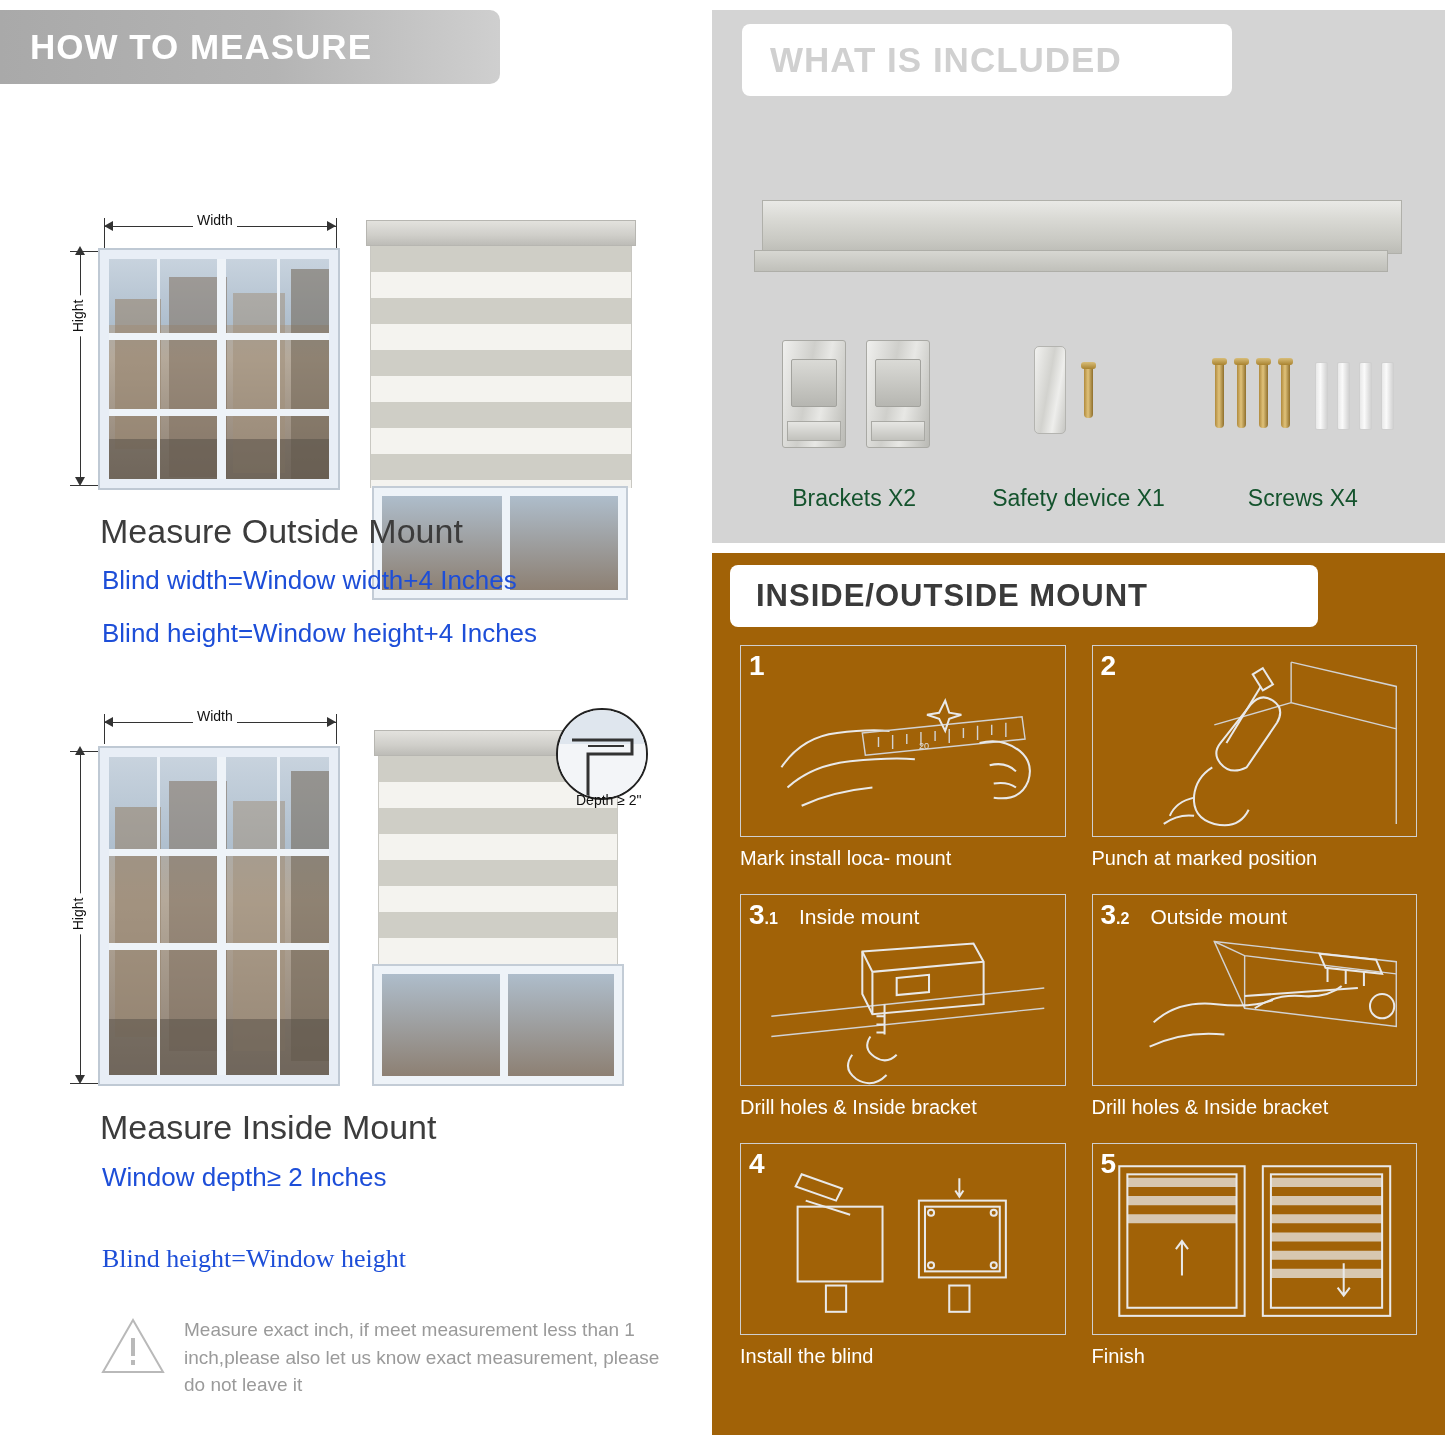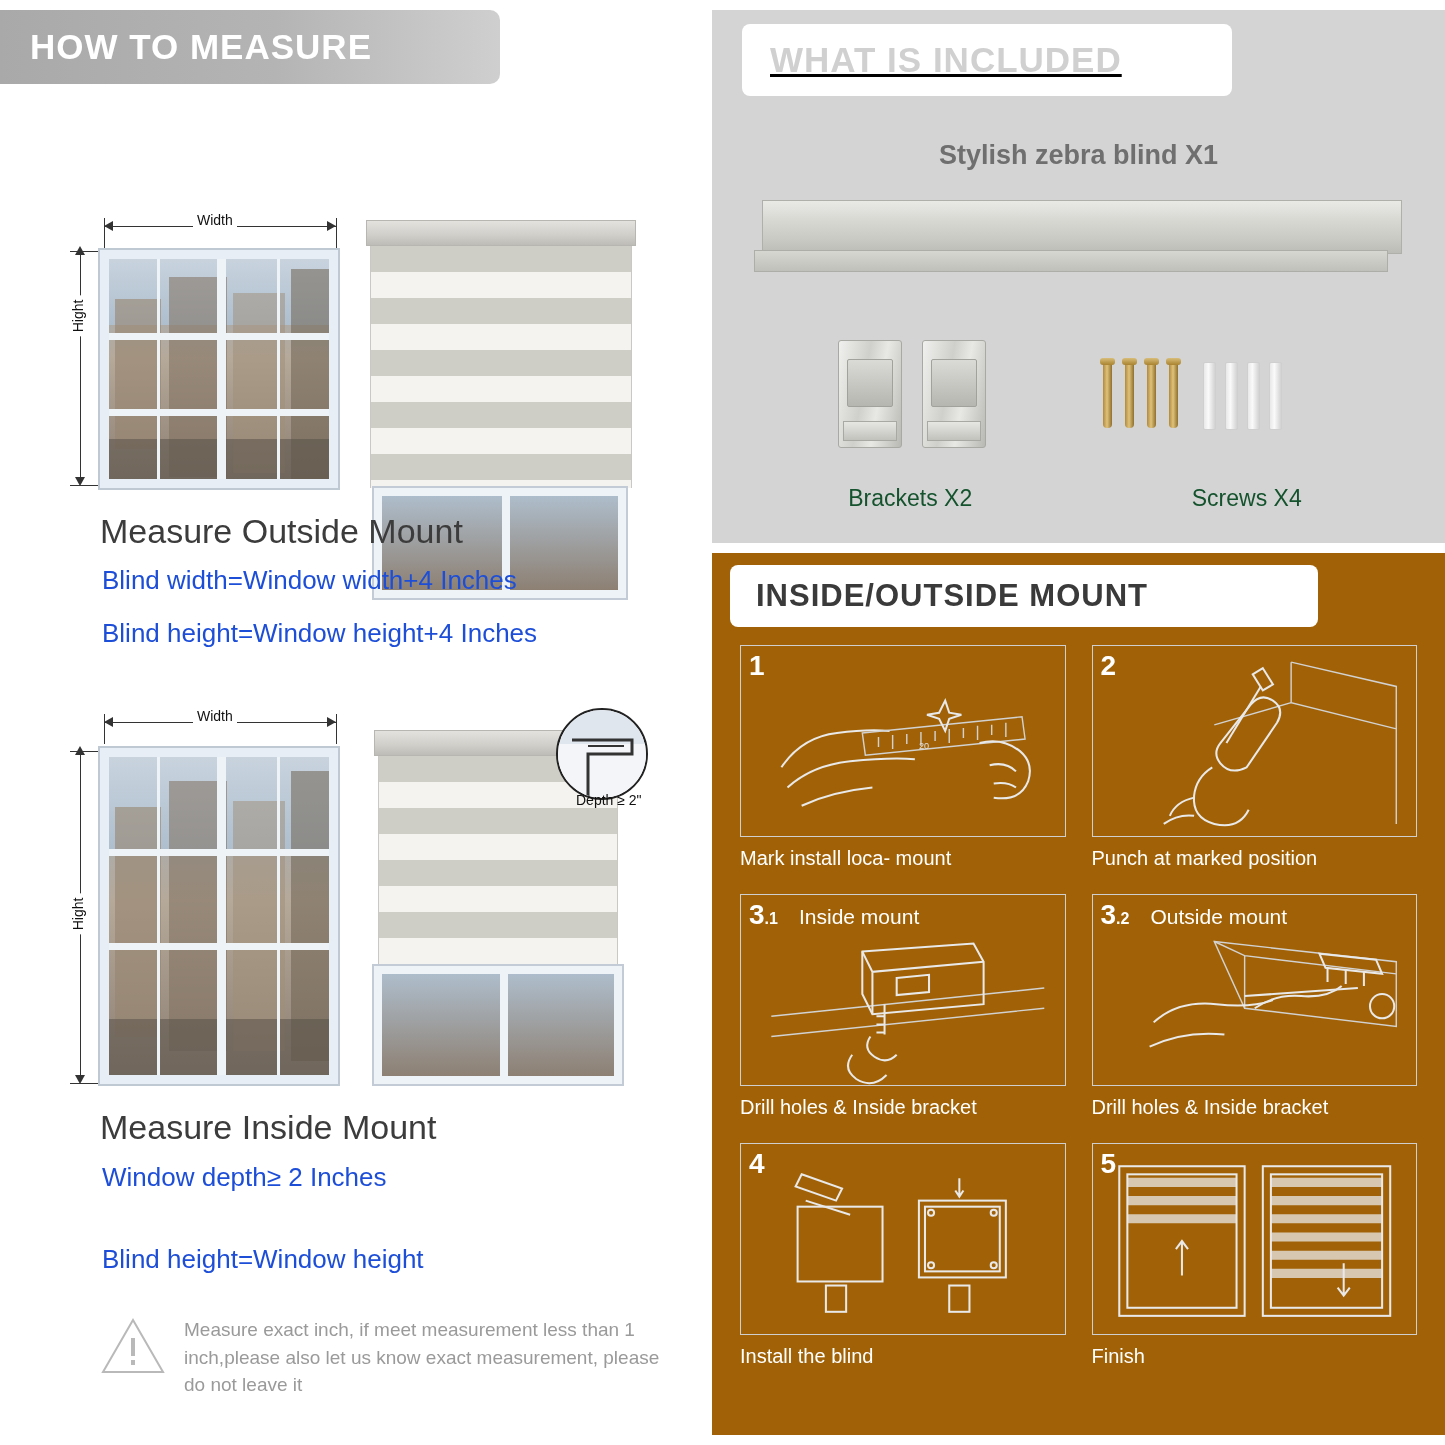--- a/index.html
+++ b/index.html
@@ -229,21 +229,20 @@
   #included-banner {
     position: absolute;
     left: 30px; top: 14px;
     width: 490px; height: 72px;
     background: #ffffff;
     border-radius: 8px;
     display: flex;
     align-items: center;
     padding-left: 28px;
     box-sizing: border-box;
-    text-decoration: underline;
   }
   #included-banner .banner-text {
     color: #d0d0d0;
     font-size: 35px;
   }
   .prod-title {
     position: absolute;
     left: 0; right: 0;
     top: 130px;
     text-align: center;
@@ -538,58 +537,65 @@
             <path d="M14 30 H74 V44 H30 V88" stroke="#333" stroke-width="3" fill="none"></path>
             <path d="M30 36 H66" stroke="#333" stroke-width="2" fill="none"></path>
           </svg>
         </div>
       </div>
       <div style="position:absolute;left:576px;top:96px;font-size:14px;color:#111;">Depth ≥ 2"</div>
     </div>
 
     <div class="heading" style="left:100px;top:1108px;">Measure Inside Mount</div>
     <div class="sub" style="left:102px;top:1162px;">Window depth≥ 2 Inches</div>
-    <div class="sub" style="left:102px;top:1244px;">Blind height=Window height</div>
+    <div class="sub" style="left:102px;top:1244px;font-family:Liberation Serif, serif;">Blind height=Window height</div>
 
     <div class="warn">
       <div class="warn-tri">
         <svg width="66" height="60" viewBox="0 0 66 60">
           <path d="M33 4 L63 56 L3 56 Z" fill="none" stroke="#b9b9b9" stroke-width="2"></path>
           <rect x="31" y="22" width="4" height="18" fill="#b9b9b9"></rect>
           <rect x="31" y="44" width="4" height="5" fill="#b9b9b9"></rect>
         </svg>
       </div>
       <div class="warn-text">Measure exact inch, if meet measurement less than 1 inch,please also let us know exact measurement, please do not leave it</div>
     </div>
   </div>
 
   <div class="right-col">
 
     <div id="included-panel">
       <div id="included-banner">
         <span class="banner-text">WHAT IS INCLUDED</span>
       </div>
 
-      <div class="prod-title">Stylish zebra blind X1</div>
 
       <div class="headrail">
         <div class="headrail-top"></div>
         <div class="headrail-bot"></div>
       </div>
 
       <div class="parts">
 
         <div class="part">
           <div class="part-art">
             <div class="bracket" style="left:50%;margin-left:-72px;top:0;"></div>
             <div class="bracket" style="left:50%;margin-left:12px;top:0;"></div>
           </div>
           <div class="part-label">Brackets X2</div>
         </div>
 
+        <div class="part">
+          <div class="part-art">
+            <div class="safety" style="left:50%;margin-left:-44px;top:6px;"></div>
+            <div class="screw" style="left:50%;margin-left:6px;top:26px;height:52px;"></div>
+            <div class="screw-head" style="left:50%;margin-left:3px;top:22px;"></div>
+          </div>
+          <div class="part-label">Safety device X1</div>
+        </div>
 
         <div class="part">
           <div class="part-art">
             <div class="screw" style="left:24px;top:22px;height:66px;"></div>
             <div class="screw-head" style="left:21px;top:18px;"></div>
             <div class="screw" style="left:46px;top:22px;height:66px;"></div>
             <div class="screw-head" style="left:43px;top:18px;"></div>
             <div class="screw" style="left:68px;top:22px;height:66px;"></div>
             <div class="screw-head" style="left:65px;top:18px;"></div>
             <div class="screw" style="left:90px;top:22px;height:66px;"></div>

